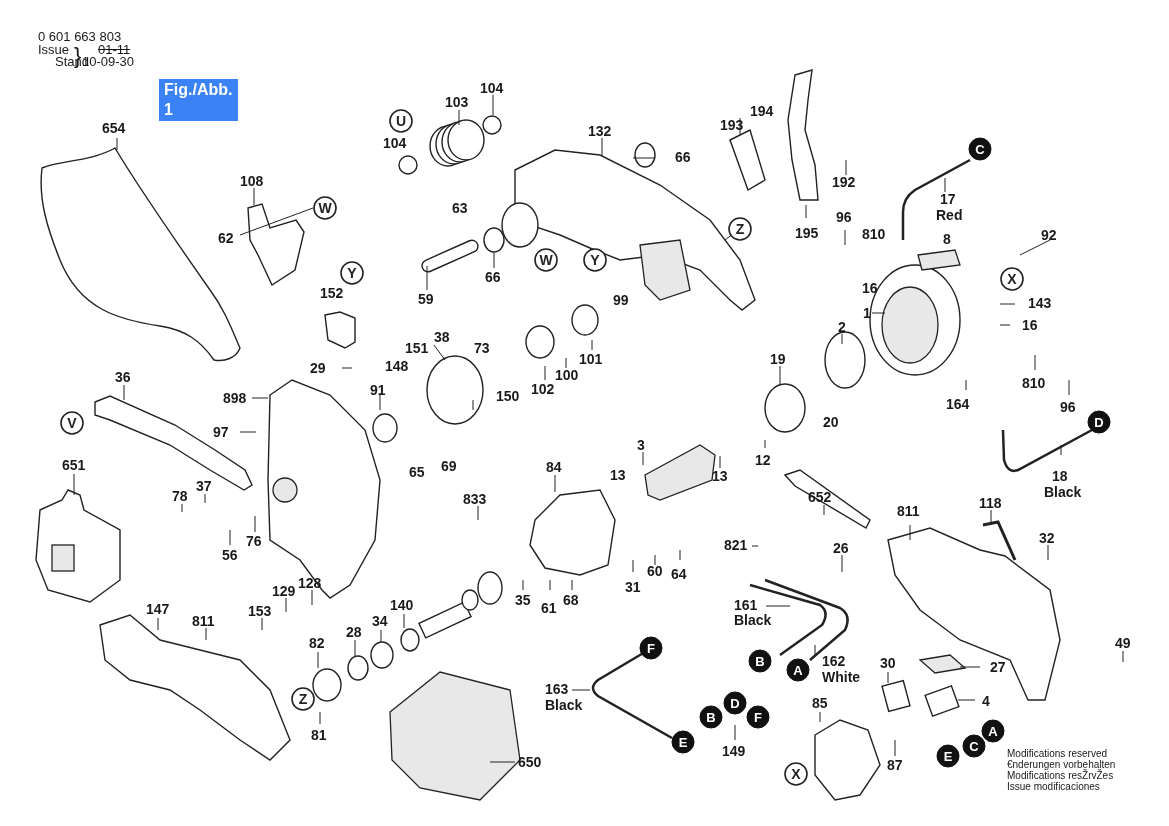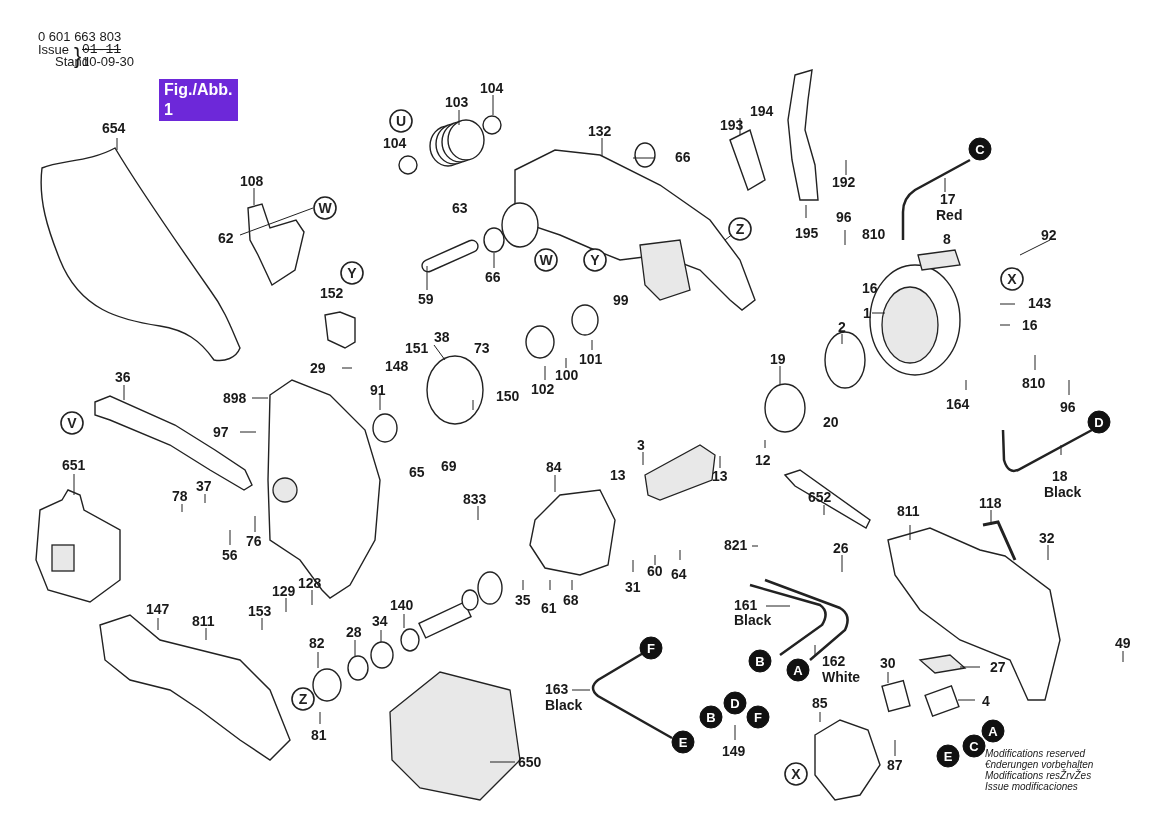--- a/index.html
+++ b/index.html
@@ -3,36 +3,36 @@
 <meta charset="utf-8">
 <style>
   html, body { margin:0; padding:0; background:#ffffff; }
   body { width:1169px; height:826px; position:relative; overflow:hidden;
          font-family:"Liberation Sans", sans-serif; color:#1a1a1a; }
   #header { position:absolute; left:38px; top:31px; width:190px; height:42px; }
   .hdr-line { position:absolute; font-size:13px; line-height:12px; white-space:nowrap; }
   #doc-number { left:0; top:0; }
   #issue-label { left:0; top:13px; }
   #stand-label { left:17px; top:25px; }
-  #issue-value { left:44px; top:13px; text-decoration:line-through;font-family:Liberation Mono, monospace; }
+  #issue-value { left:60px; top:13px; text-decoration:line-through; }
   #stand-value { left:44px; top:25px; }
   #brace { position:absolute; left:36px; top:13px; font-size:22px; line-height:24px; }
-  #fig-badge { position:absolute; left:121px; top:48px; background:#6d28d9; color:#fff;
+  #fig-badge { position:absolute; left:121px; top:48px; background:#3b82f6; color:#fff;
                font-weight:bold; font-size:16px; line-height:20px; padding:1px 6px 1px 5px; }
   svg#diagram { position:absolute; left:0; top:0; }
   .lbl { font-family:"Liberation Sans", sans-serif; font-weight:bold; font-size:14px; fill:#1a1a1a; }
   .sub { font-family:"Liberation Sans", sans-serif; font-weight:bold; font-size:14px; fill:#1a1a1a; }
   .part { fill:#ffffff; stroke:#222; stroke-width:1.4; }
   .partg { fill:#e8e8e8; stroke:#222; stroke-width:1.3; }
   .lead { stroke:#222; stroke-width:1; fill:none; }
   .ref-open circle { fill:#fff; stroke:#222; stroke-width:1.6; }
   .ref-open text { font-family:"Liberation Sans", sans-serif; font-weight:bold; font-size:14px; fill:#222; text-anchor:middle; }
   .ref-fill circle { fill:#111; stroke:#111; }
   .ref-fill text { font-family:"Liberation Sans", sans-serif; font-weight:bold; font-size:13px; fill:#fff; text-anchor:middle; }
-  #notes { position:absolute; left:985px; top:748px; font-size:10px; line-height:11px;font-style:italic; }
+  #notes { position:absolute; left:1007px; top:748px; font-size:10px; line-height:11px; }
 </style>
 </head>
 <body>
 
 <div id="header">
   <div class="hdr-line" id="doc-number">0 601 663 803</div>
   <div class="hdr-line" id="issue-label">Issue</div>
   <div class="hdr-line" id="stand-label">Stand</div>
   <div id="brace">}</div>
   <div class="hdr-line" id="issue-value">01-11</div>

